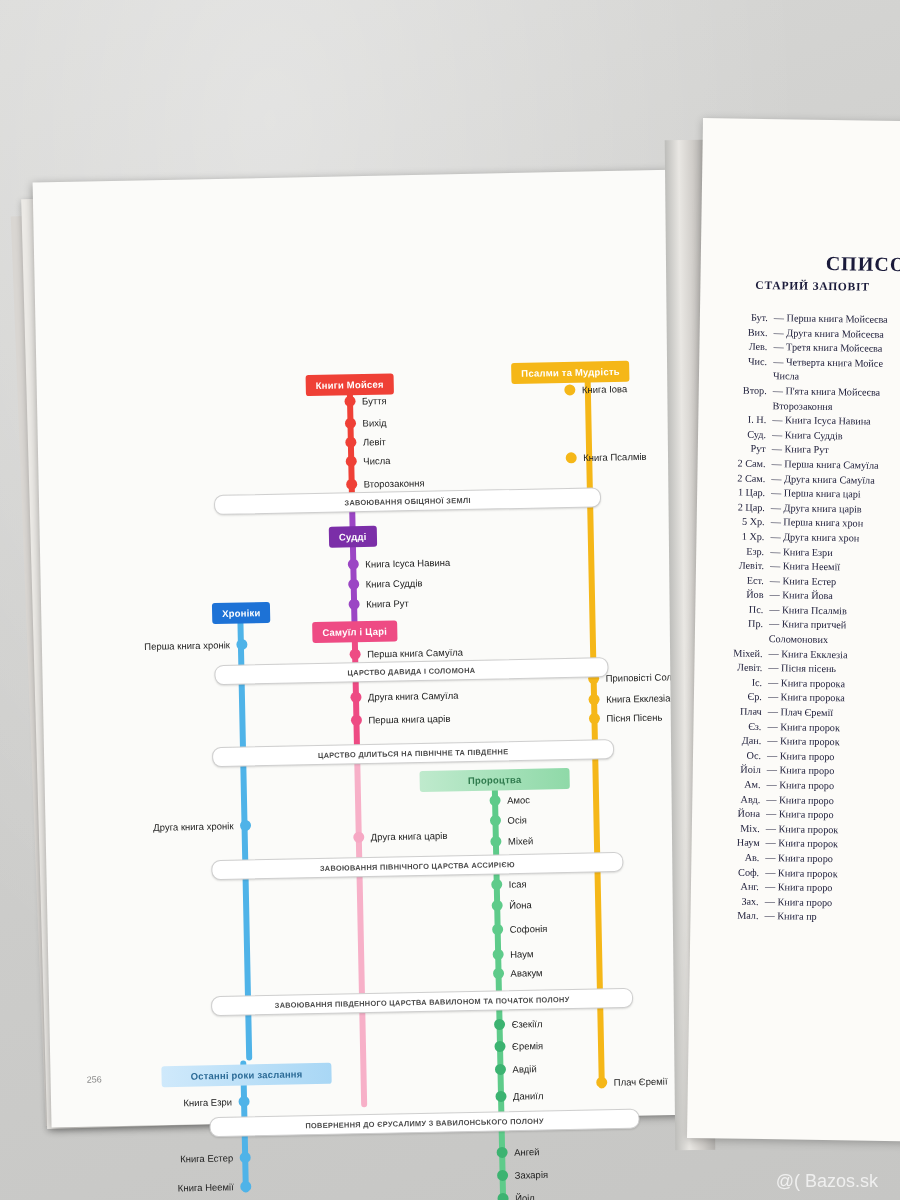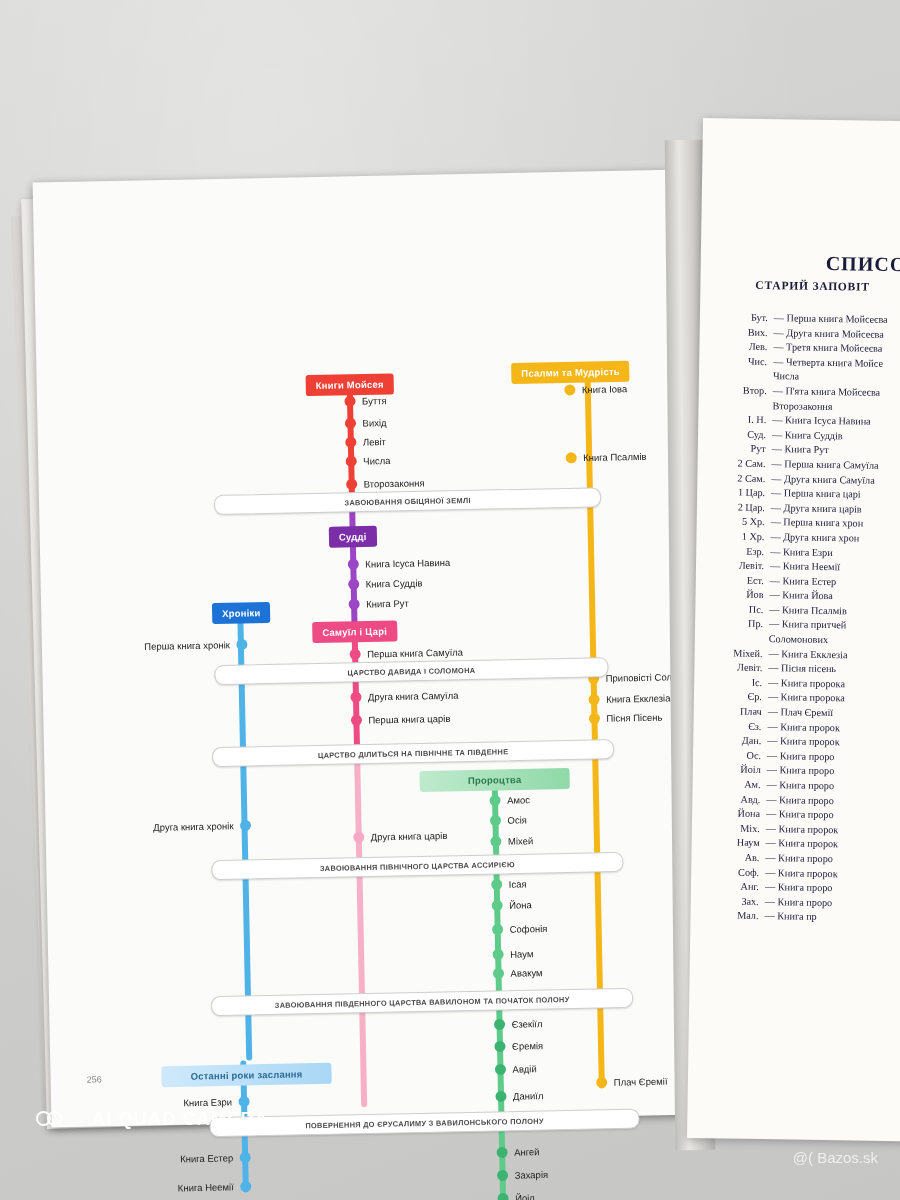--- a/index.html
+++ b/index.html
@@ -87,21 +87,21 @@
 
   
   .wm{position:absolute;left:36px;top:1105px;color:#fff;}
   .wm-row{display:flex;align-items:center;gap:10px;height:28px;}
   .wm-txt{font-size:18px;font-weight:bold;letter-spacing:1.2px;font-family:"Liberation Sans",sans-serif;}
   .wm-ic{width:46px;height:20px;position:relative;}
   .c1{position:absolute;left:0;top:1px;width:17px;height:17px;border-radius:50%;background:#fff;}
   .c2{position:absolute;left:22px;top:1px;width:17px;height:17px;border-radius:50%;border:2.5px solid #fff;box-sizing:border-box;}
   .c3{position:absolute;left:0;top:2px;width:15px;height:15px;border-radius:50%;border:2.5px solid #fff;box-sizing:border-box;}
   .c4{position:absolute;left:11px;top:2px;width:15px;height:15px;border-radius:50%;border:2.5px solid #fff;box-sizing:border-box;}
-  .bazos{position:absolute;right:22px;bottom:34px;color:rgba(255,255,255,.72);font-size:15px;
+  .bazos{position:absolute;right:22px;bottom:8px;color:rgba(255,255,255,.72);font-size:18px;
     font-family:"Liberation Sans",sans-serif;}
 </style>
 </head>
 <body>
 
 <div class="surface"></div>
 
 <div class="book">
 
   <div class="page-left-stack2"></div>
@@ -388,22 +388,15 @@
         <div class="rp-row">
           <div class="rp-abbr">Мал.</div>
           <div class="rp-name">— Книга пр</div>
         </div>
       </div>
   </div>
 
 </div>
 
 <div class="wm">
-  <div class="wm-row">
-    <div class="wm-ic">
-      <div class="c3"></div>
-        <div class="c4"></div>
-    </div>
-    <div class="wm-txt">AI QUAD CAMERA</div>
-  </div>
 </div>
 
 <div class="bazos">@( Bazos.sk</div>
 
 </body></html>

